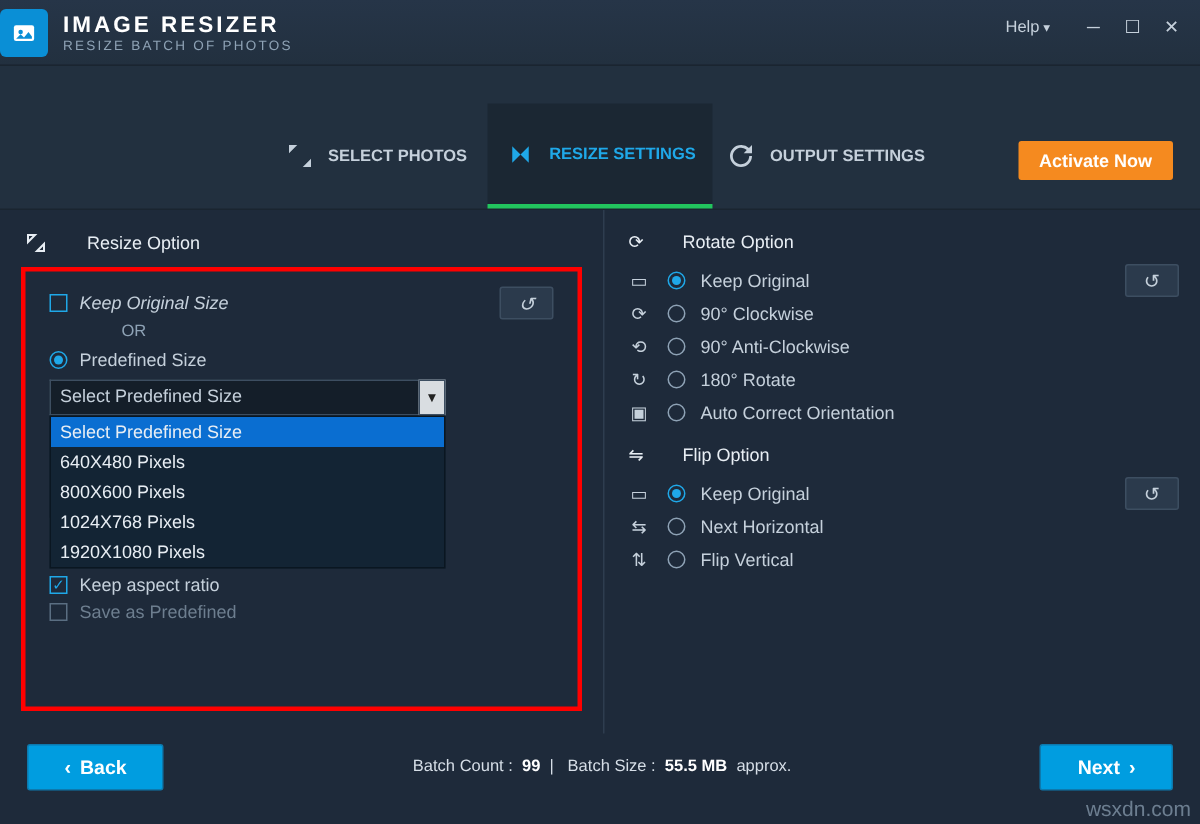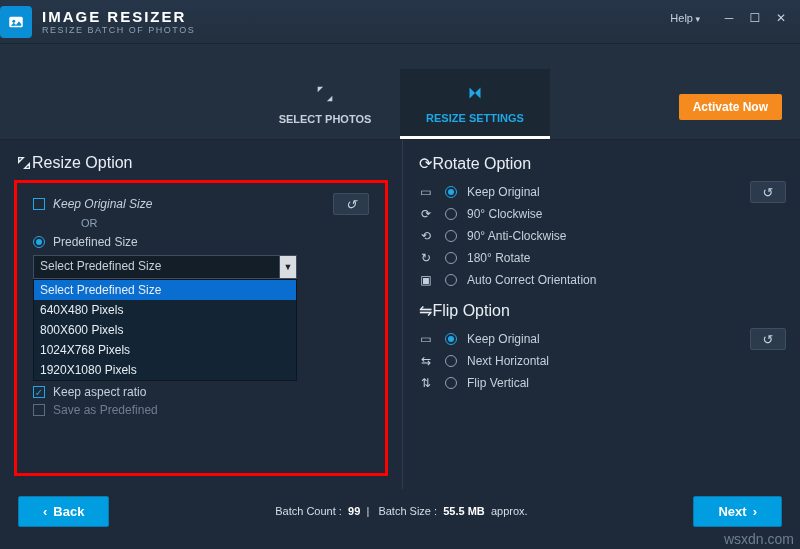--- a/index.html
+++ b/index.html
@@ -7,29 +7,29 @@
   .titlebar { height: 44px; display: flex; align-items: center; position: relative; background: linear-gradient(#263548,#22303f); border-bottom: 1px solid #1a2530; }
   .logo { display: flex; align-items: center; gap: 10px; }
   .logo-badge { width: 32px; height: 32px; background: #0a8fd6; border-radius: 4px; display:flex; align-items:center; justify-content:center; }
   .logo-text .t1 { font-size: 15px; font-weight: 600; letter-spacing: 2px; color:#fff; }
   .logo-text .t2 { font-size: 9px; letter-spacing: 1.5px; color:#8ea2b5; }
   .help-link { position:absolute; right:100px; top:12px; font-size:11px; color:#c5d0db; cursor:pointer; }
   .help-link::after { content:" ▾"; font-size:9px; }
   .win-controls { position:absolute; right:6px; top:8px; display:flex; gap:0; }
   .win-btn { width:26px; height:20px; display:flex; align-items:center; justify-content:center; font-size:12px; color:#c5d0db; cursor:pointer; }
   .tabs { height: 96px; display:flex; justify-content:center; align-items:flex-end; gap:0; background:#22303f; border-bottom:1px solid #1a2530; position:relative; }
-  .tab { width:150px; height:70px; display:flex; flex-direction:column; align-items:center; justify-content:center; gap:8px; cursor:pointer; color:#c5d0db; font-size:11px; font-weight:600; }
-  .tab.active { background: rgba(0,0,0,0.18); border-bottom: 3px solid #ffffff; color:#1fa8e8; }
+  .tab { width:150px; height:70px; display:flex; align-items:center; justify-content:center; gap:8px; cursor:pointer; color:#c5d0db; font-size:11px; font-weight:600; }
+  .tab.active { background: rgba(0,0,0,0.18); border-bottom: 3px solid #22c55e; color:#1fa8e8; }
   .tab svg { width:22px; height:22px; }
   .activate { position:absolute; right:18px; top:50px; background:#f58a1f; color:#fff; font-size:12px; font-weight:600; padding:6px 14px; border:none; border-radius:2px; cursor:pointer; }
   .main { display:flex; height: calc(549px - 44px - 96px - 44px - 16px); }
   .col { padding: 10px 14px; }
   .col-left { width: 402px; }
   .col-right { flex:1; border-left:1px solid #2e3d4f; }
-  .panel-head { display:flex; align-items:center; gap:0; font-size:16px; color:#e8eef4; margin:4px 0 8px 2px; font-weight:500; }
+  .panel-head { display:flex; align-items:center; gap:26px; font-size:12px; color:#e8eef4; margin:4px 0 8px 2px; font-weight:500; }
   .highlight-box { border:3px solid #f00; padding:10px 16px 14px 16px; height: 296px; position:relative; }
   .row-top { display:flex; align-items:center; justify-content:space-between;font-style:italic; }
   .cb-row, .radio-row { display:flex; align-items:center; gap:8px; font-size:12px; margin: 4px 0; color:#c5d0db; }
   .cb { width:12px; height:12px; border:1px solid #1fa8e8; display:inline-flex; align-items:center; justify-content:center; font-size:10px; color:#1fa8e8; }
   .cb.disabled { border-color:#5a6e82; color:#5a6e82; }
   .cb.checked::before { content:"✓"; }
   .radio { width:12px; height:12px; border:1px solid #1fa8e8; border-radius:50%; display:inline-flex; align-items:center; justify-content:center; }
   .radio.unchecked { border-color:#8ea2b5; }
   .radio.checked::before { content:""; width:6px; height:6px; background:#1fa8e8; border-radius:50%; }
   .or-sep { font-size:11px; color:#8ea2b5; padding: 2px 48px; }
@@ -90,20 +90,26 @@
         <path d="M4 4h6l-2 2-4 4V4zm16 16h-6l2-2 4-4v6z" fill="#c5d0db"></path>
       </svg>
     <span>SELECT PHOTOS</span>
   </div>
   <div class="tab active">
     <svg viewBox="0 0 24 24">
         <path d="M6 6l6 6-6 6V6zm12 0v12l-6-6 6-6z" fill="#1fa8e8"></path>
       </svg>
     <span>RESIZE SETTINGS</span>
   </div>
+  <div class="tab">
+    <svg viewBox="0 0 24 24">
+        <path d="M12 4a8 8 0 108 8h-2a6 6 0 11-1.8-4.3L14 10h6V4l-2.2 2.2A8 8 0 0012 4z" fill="#c5d0db"></path>
+      </svg>
+    <span>OUTPUT SETTINGS</span>
+  </div>
   <button class="activate">Activate Now</button>
 </div>
 
 <div class="main">
 
   <div class="col col-left">
     <div class="panel-head">
       <svg width="16" height="16" viewBox="0 0 24 24">
           <path d="M4 4h7L4 11V4zm16 16h-7l7-7v7z" stroke="#e8eef4" stroke-width="2" fill="none"></path>
         </svg>

